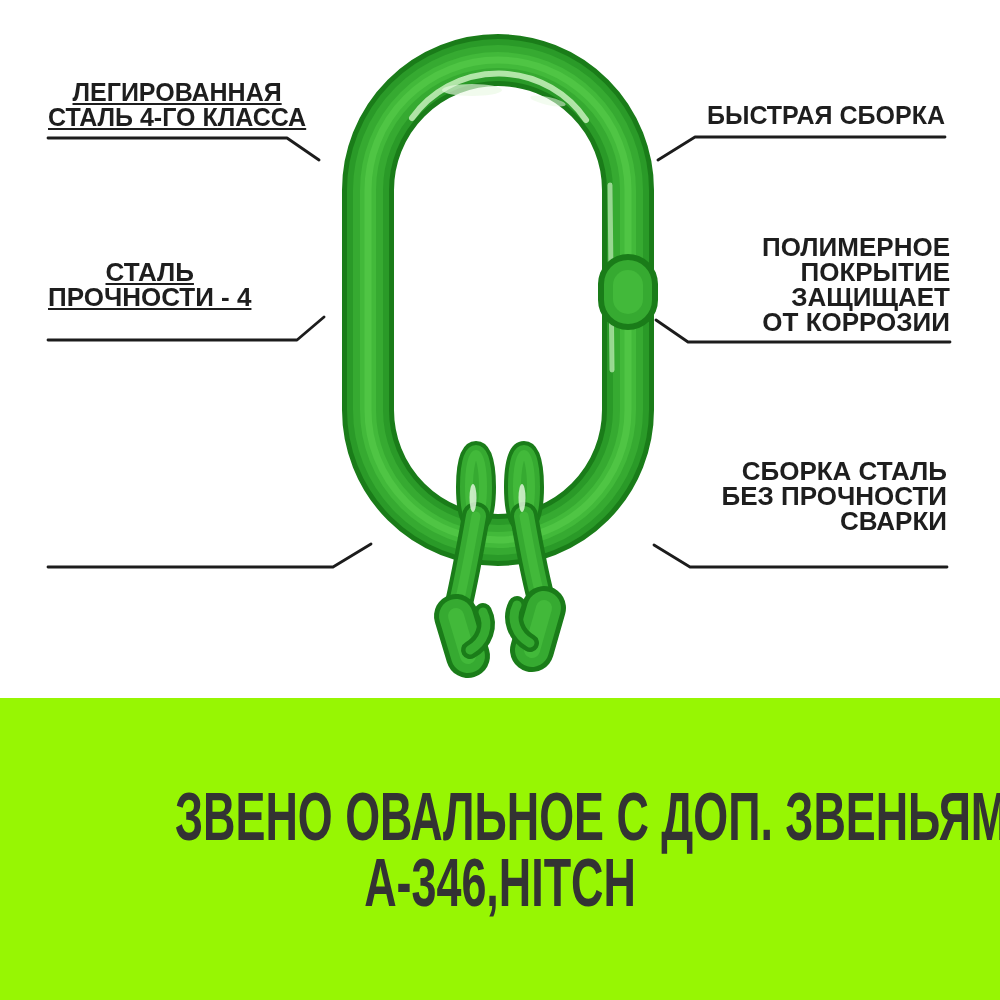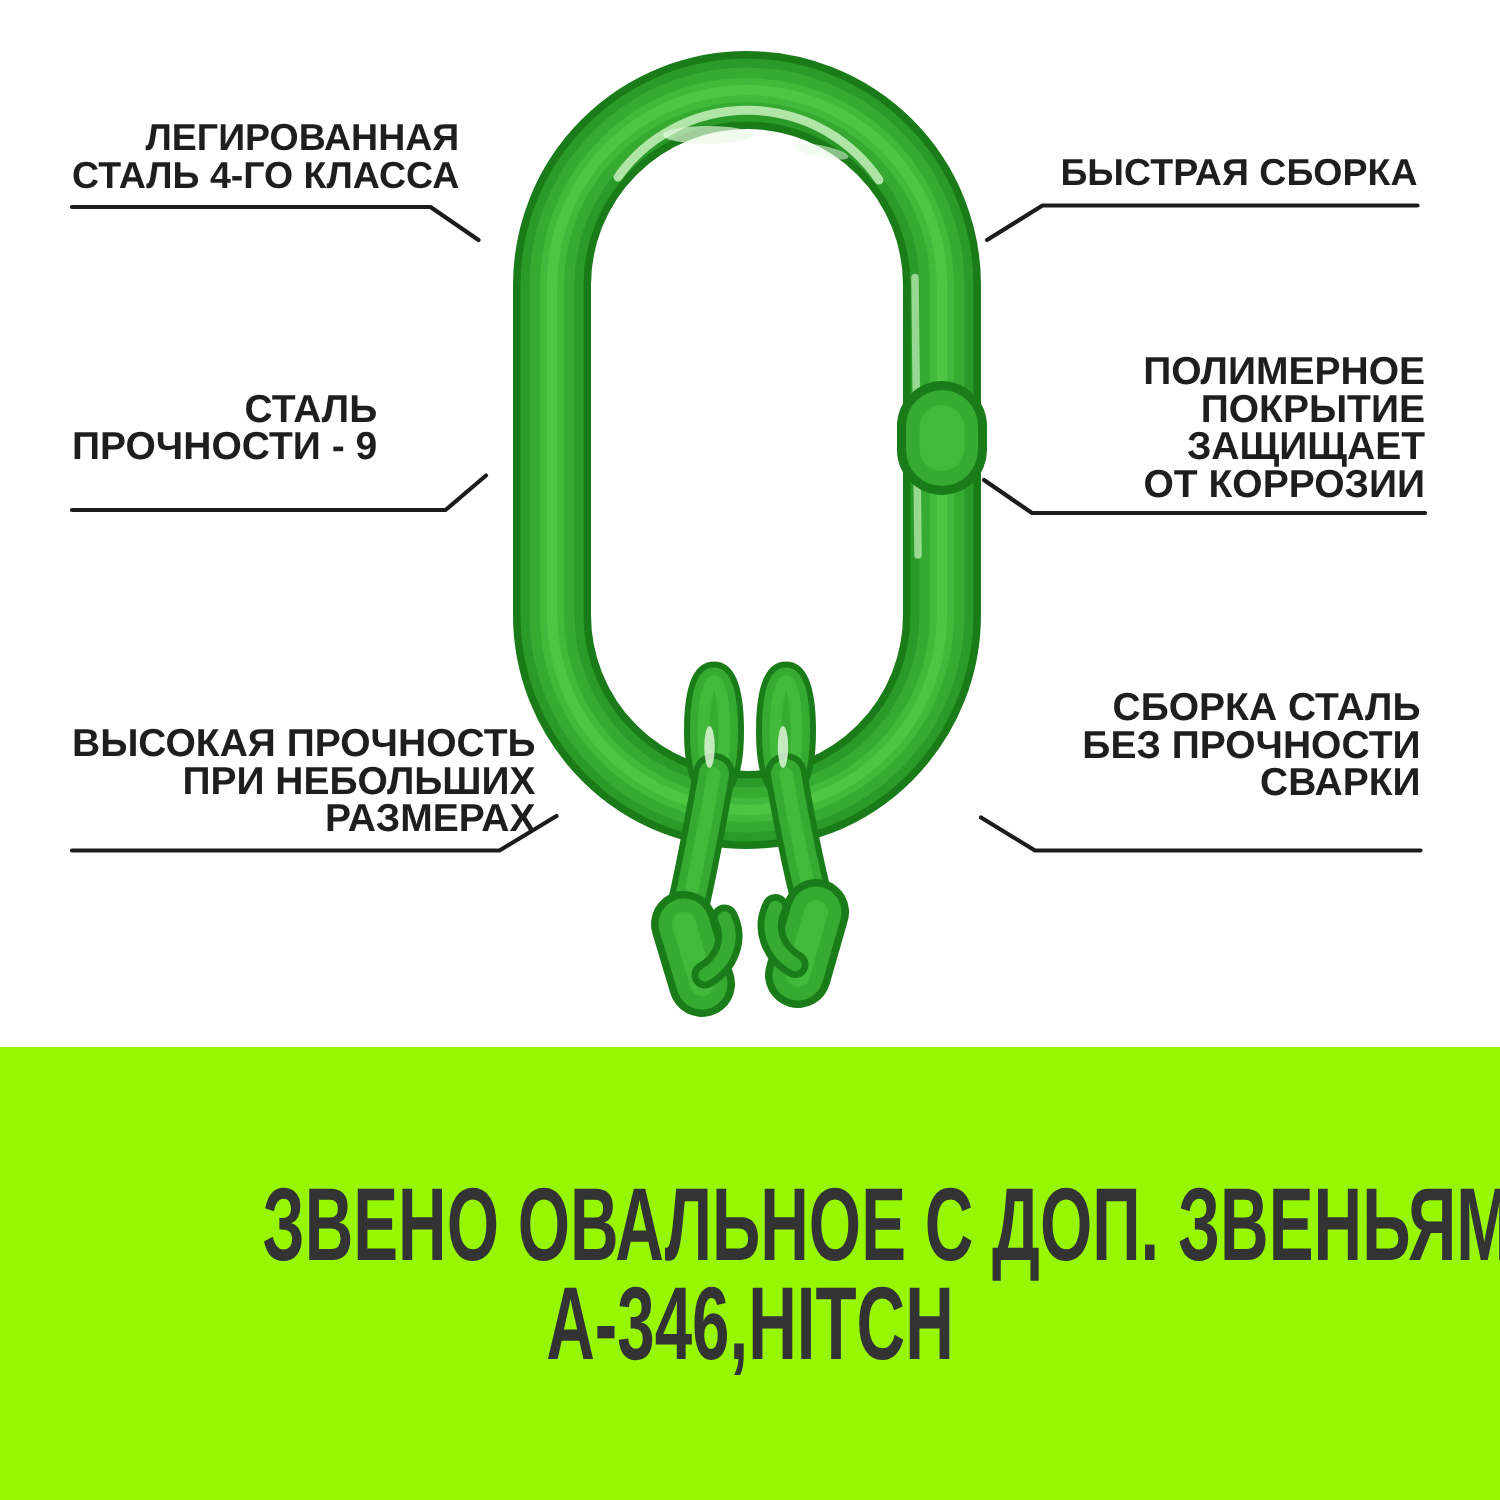--- a/index.html
+++ b/index.html
@@ -17,21 +17,21 @@
     width: 1000px; height: 1000px;
     display: block;
   }
   .callout {
     position: absolute;
     font-weight: 700;
     color: #1e1e1e;
     white-space: nowrap;
     z-index: 2;
   }
-  .callout.left  { text-align: right; }
+  .callout.left  { text-align: center; text-decoration: underline; }
   .callout.right { text-align: right; }
   .co-line { display: block; }
   .co-tl { left: 48px;  top: 80px;  font-size: 25px; line-height: 25px; }
   .co-tr { right: 55px; top: 103px; font-size: 25px; line-height: 25px; }
   .co-ml { left: 48px;  top: 260px; font-size: 26px; line-height: 25px; }
   .co-mr { right: 50px; top: 235px; font-size: 26px; line-height: 25px; }
   .co-bl { left: 48px;  top: 483px; font-size: 26px; line-height: 25px; }
   .co-br { right: 53px; top: 459px; font-size: 26px; line-height: 25px; }
   .banner {
     position: absolute;
@@ -136,35 +136,30 @@
     <span class="co-line">ЛЕГИРОВАННАЯ</span>
     <span class="co-line">СТАЛЬ 4-ГО КЛАССА</span>
   </div>
 
   <div class="callout right co-tr">
     <span class="co-line">БЫСТРАЯ СБОРКА</span>
   </div>
 
   <div class="callout left co-ml">
     <span class="co-line">СТАЛЬ</span>
-    <span class="co-line">ПРОЧНОСТИ - 9</span>
+    <span class="co-line">ПРОЧНОСТИ - 4</span>
   </div>
 
   <div class="callout right co-mr">
     <span class="co-line">ПОЛИМЕРНОЕ</span>
     <span class="co-line">ПОКРЫТИЕ</span>
     <span class="co-line">ЗАЩИЩАЕТ</span>
     <span class="co-line">ОТ КОРРОЗИИ</span>
   </div>
 
-  <div class="callout left co-bl">
-    <span class="co-line">ВЫСОКАЯ ПРОЧНОСТЬ</span>
-    <span class="co-line">ПРИ НЕБОЛЬШИХ</span>
-    <span class="co-line">РАЗМЕРАХ</span>
-  </div>
 
   <div class="callout right co-br">
     <span class="co-line">СБОРКА СТАЛЬ</span>
     <span class="co-line">БЕЗ ПРОЧНОСТИ</span>
     <span class="co-line">СВАРКИ</span>
   </div>
 
   <div class="banner">
     <div class="banner-line">ЗВЕНО ОВАЛЬНОЕ С ДОП. ЗВЕНЬЯМИ</div>
     <div class="banner-line">А-346,HITCH</div>

